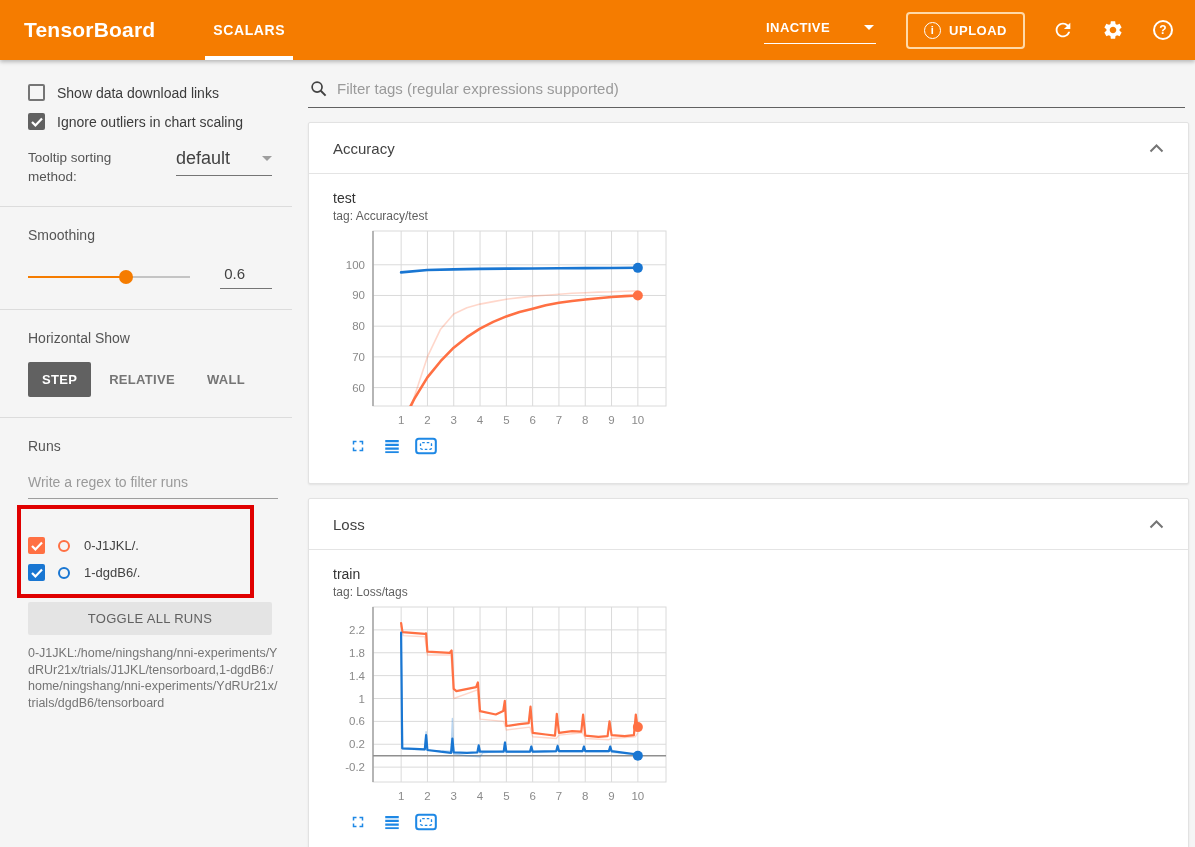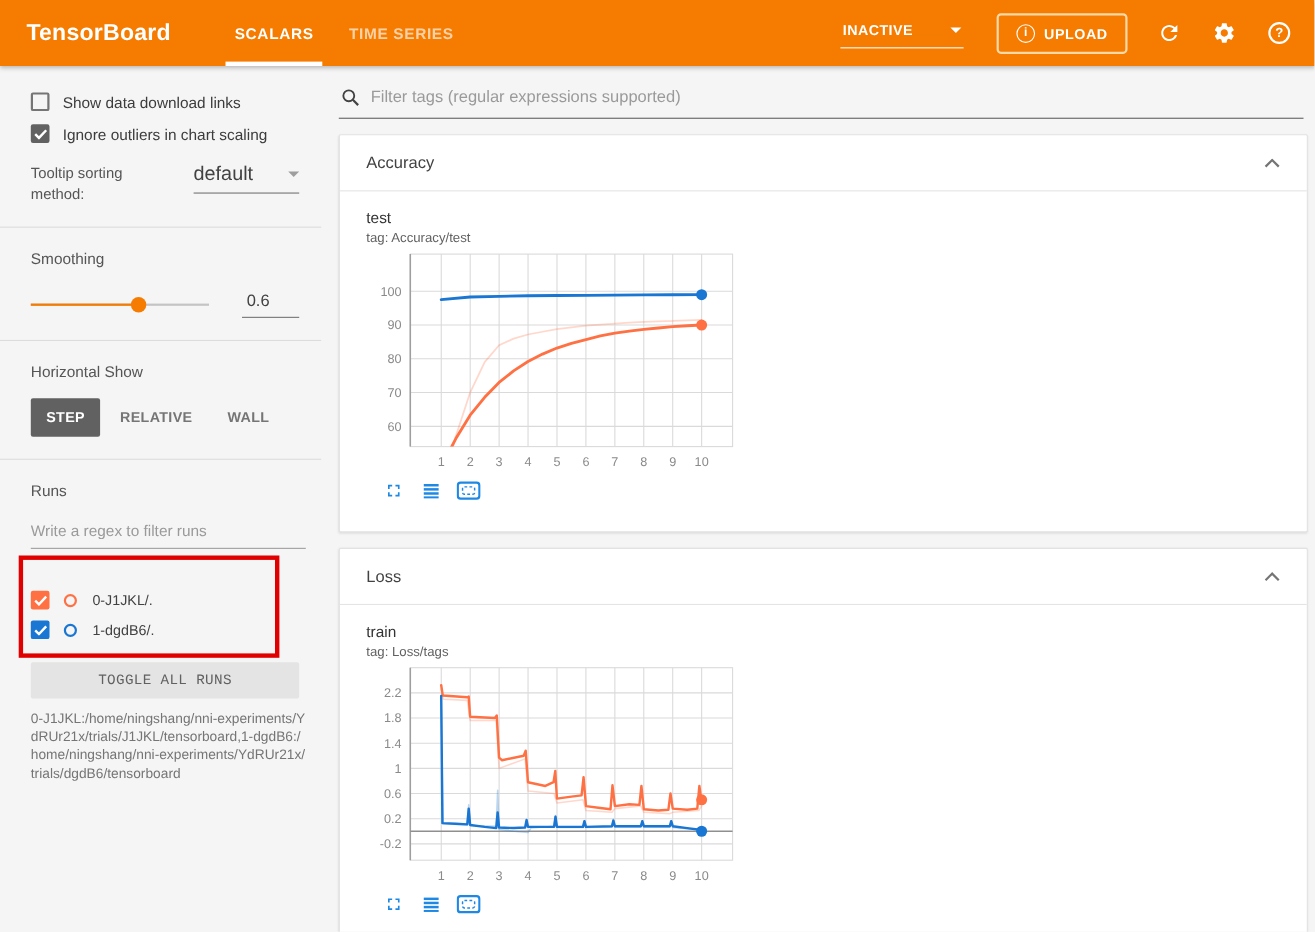--- a/index.html
+++ b/index.html
@@ -66,21 +66,21 @@
     border-bottom:1px solid #9e9e9e; font-size:14px; color:#424242; padding:4px 0 8px 0;
     font-family:"Liberation Sans", sans-serif; }
   .regex-input::placeholder { color:#9a9a9a; }
   .red-box { border:4px solid #e00000; margin:6px 0 0 -11px; width:237px; padding:23px 0 8px 7px; }
   .run-row { display:flex; align-items:center; padding:5px 0; cursor:pointer; }
   .run-chk { width:17px; height:17px; border-radius:2px; display:flex; align-items:center; justify-content:center; flex-shrink:0; }
   .run-radio { width:12px; height:12px; border-radius:50%; border:2.5px solid; margin-left:13px; flex-shrink:0; }
   .run-label { font-size:13px; color:#424242; margin-left:14px; }
   .toggle-all { margin-top:4px; width:244px; background:#e4e4e4; border:none; border-radius:2px;
     color:#616161; font-size:13px; letter-spacing:.3px; padding:9px 0; cursor:pointer;
-    font-family:Liberation Mono, monospace; }
+    font-family:Liberation Sans, sans-serif; }
   .paths { margin-top:10px; width:252px; font-size:12.5px; line-height:16.5px; color:#757575; word-break:break-all; }
 
   
   .filter-row { display:flex; align-items:center; border-bottom:1px solid #616161; padding:6px 2px 10px 2px;
     margin-right:4px; }
   .filter-input { border:none; outline:none; background:transparent; flex:1; font-size:15px; color:#424242;
     margin-left:10px; font-family:"Liberation Sans", sans-serif; }
   .filter-input::placeholder { color:#9a9a9a; }
   .card { background:#fff; border:1px solid #e2e2e2; border-radius:2px; margin-top:14px;
     box-shadow:0 1px 2px rgba(0,0,0,.08); }
@@ -95,21 +95,20 @@
   .tool { width:22px; height:22px; cursor:pointer; display:flex; align-items:center; justify-content:center; }
   .loss-card { height:361px; overflow:hidden; }
 </style>
 </head>
 <body>
 
 <header class="topbar">
   <div class="brand">TensorBoard</div>
   <nav class="tabs">
     <div class="tab active">SCALARS</div>
-    <div class="tab">TIME SERIES</div>
   </nav>
   <div class="topbar-right">
     <div class="status-dd">
       <span>INACTIVE</span>
       <span class="caret-down-white"></span>
     </div>
     <button class="upload-btn">
       <i class="info-circle">i</i>
       <span>UPLOAD</span>
     </button>

